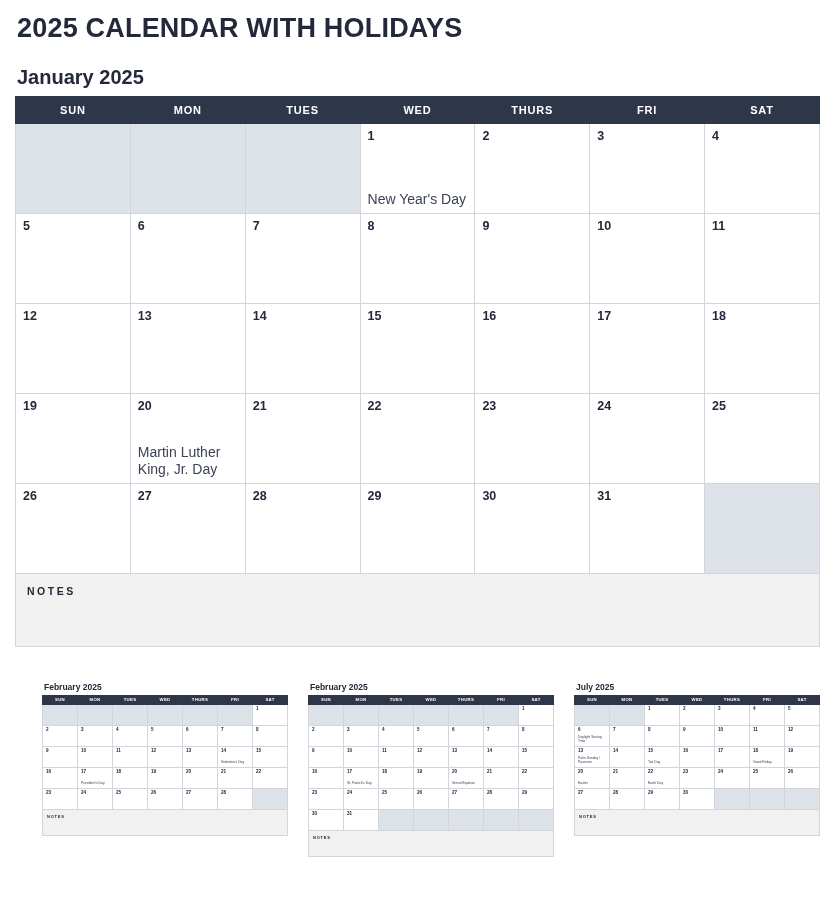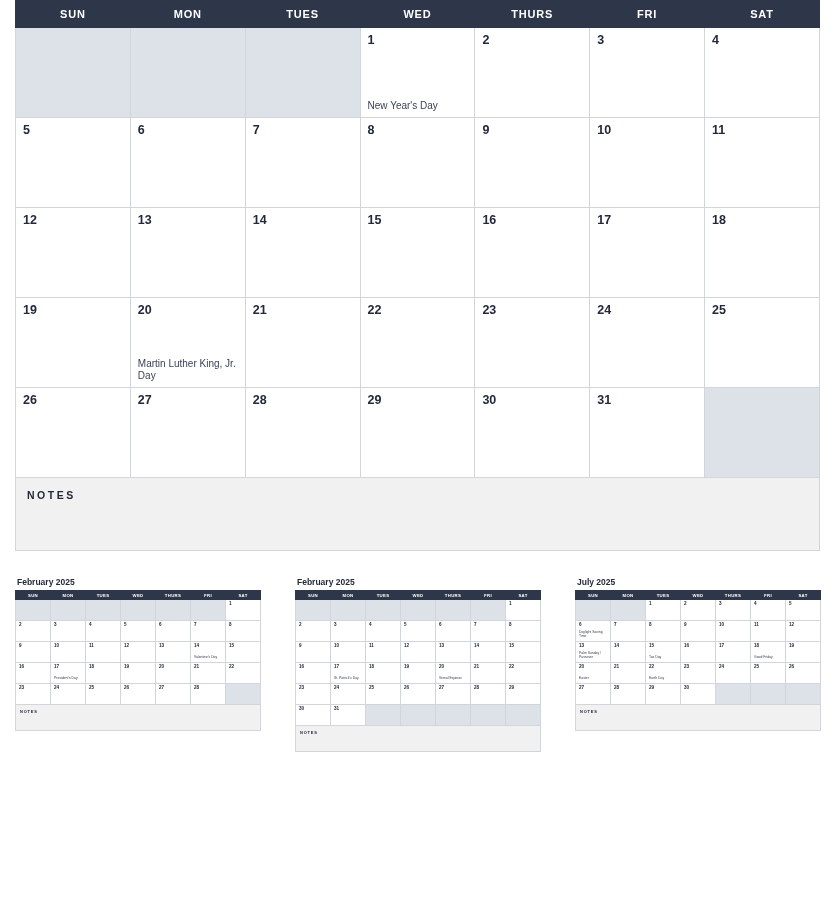--- a/index.html
+++ b/index.html
@@ -61,42 +61,43 @@
     font-size: 12.5px;
     font-weight: bold;
     color: #23293a;
     line-height: 1;
   }
   .holiday {
     position: absolute;
     left: 7px;
     right: 5px;
     bottom: 5px;
-    font-size: 10px;
+    font-size: 14px;
     font-weight: normal;
     color: #3b4256;
     line-height: 1.2;
   }
   .notes-bar {
     width: 805px;
     height: 73px;
     background: #f1f1f1;
     border: 1px solid #d2d5dc;
     border-top: none;
     font-size: 10.5px;
     font-weight: bold;
     letter-spacing: 2.5px;
     color: #23293a;
     padding: 11px 0 0 11px;
   }
   
   .mini-row {
     display: flex;
-    gap: 34px;
-    margin-top: 26px;
+    gap: 20px;
+    margin-top: 35px;
+    justify-content: flex-end;
   }
   .mini {
     width: 246px;
   }
   .mini-title {
     font-size: 8.5px;
     font-weight: bold;
     color: #23293a;
     margin: 0 0 3px 2px;
   }
@@ -151,21 +152,23 @@
     letter-spacing: 0.8px;
     color: #23293a;
     padding: 4px 0 0 4px;
   }
 </style>
 </head>
 <body>
 
 <div class="page">
 
-
+  <h1 class="main-title">2025 CALENDAR WITH HOLIDAYS</h1>
+
+  <h2 class="month-title">January 2025</h2>
 
   <table class="cal">
     <thead>
       <tr id="main-head-row">
           <th>SUN</th>
           <th>MON</th>
           <th>TUES</th>
           <th>WED</th>
           <th>THURS</th>
           <th>FRI</th>

